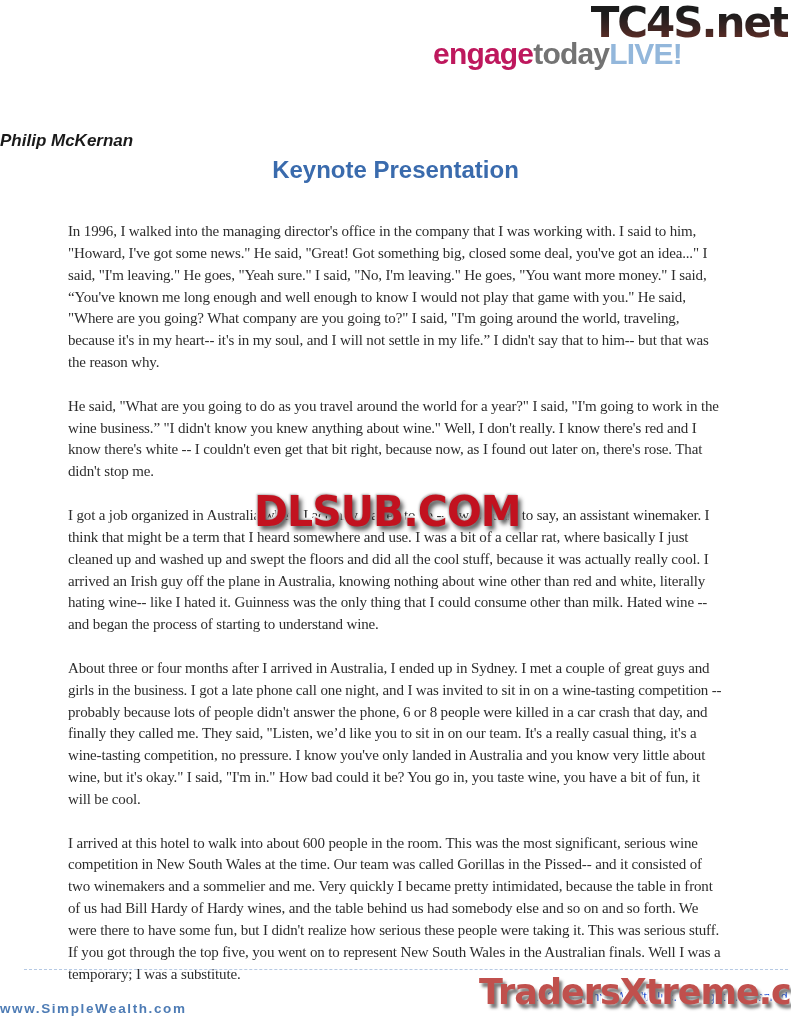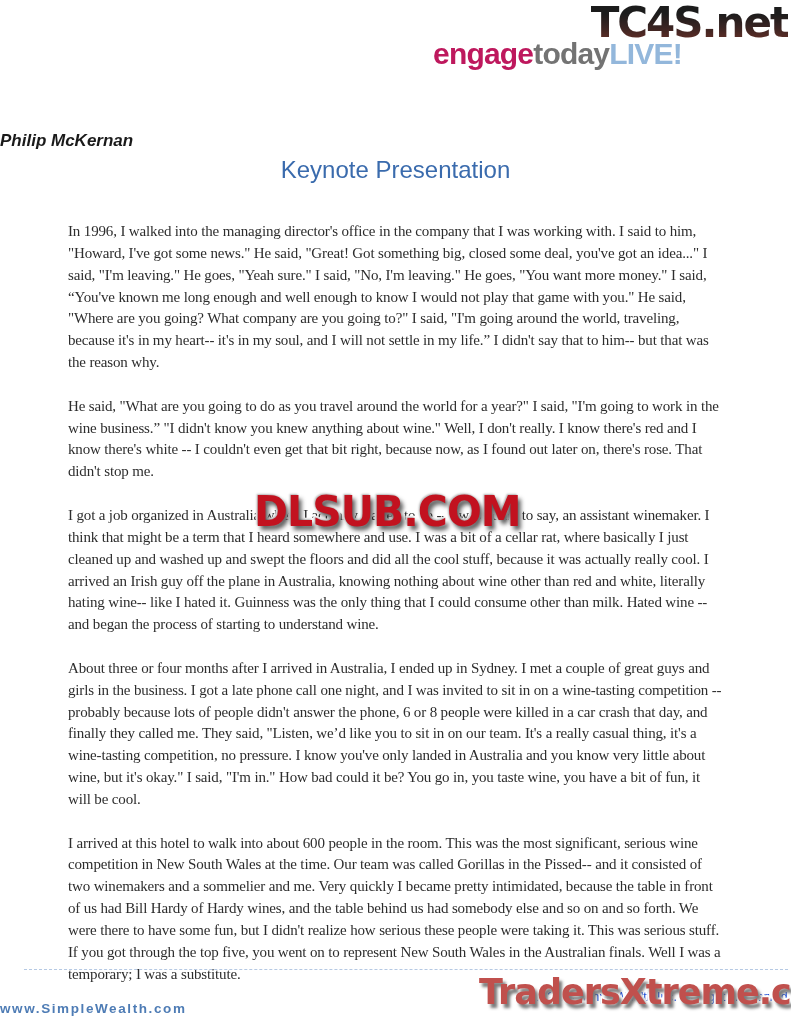--- a/index.html
+++ b/index.html
@@ -55,21 +55,21 @@
     font-size: 17px;
     font-weight: 700;
     font-style: italic;
     color: #1a1a1a;
   }
   .doc-title {
     position: absolute;
     top: 156px; left: 0; right: 0;
     text-align: center;
     font-size: 24px;
-    font-weight: 400;
+    font-weight: 700;
     color: #3a6bad;
   }
 
   
   .article {
     position: absolute;
     top: 221px;
     left: 68px;
     width: 657px;
     color: #2d2d2d;

